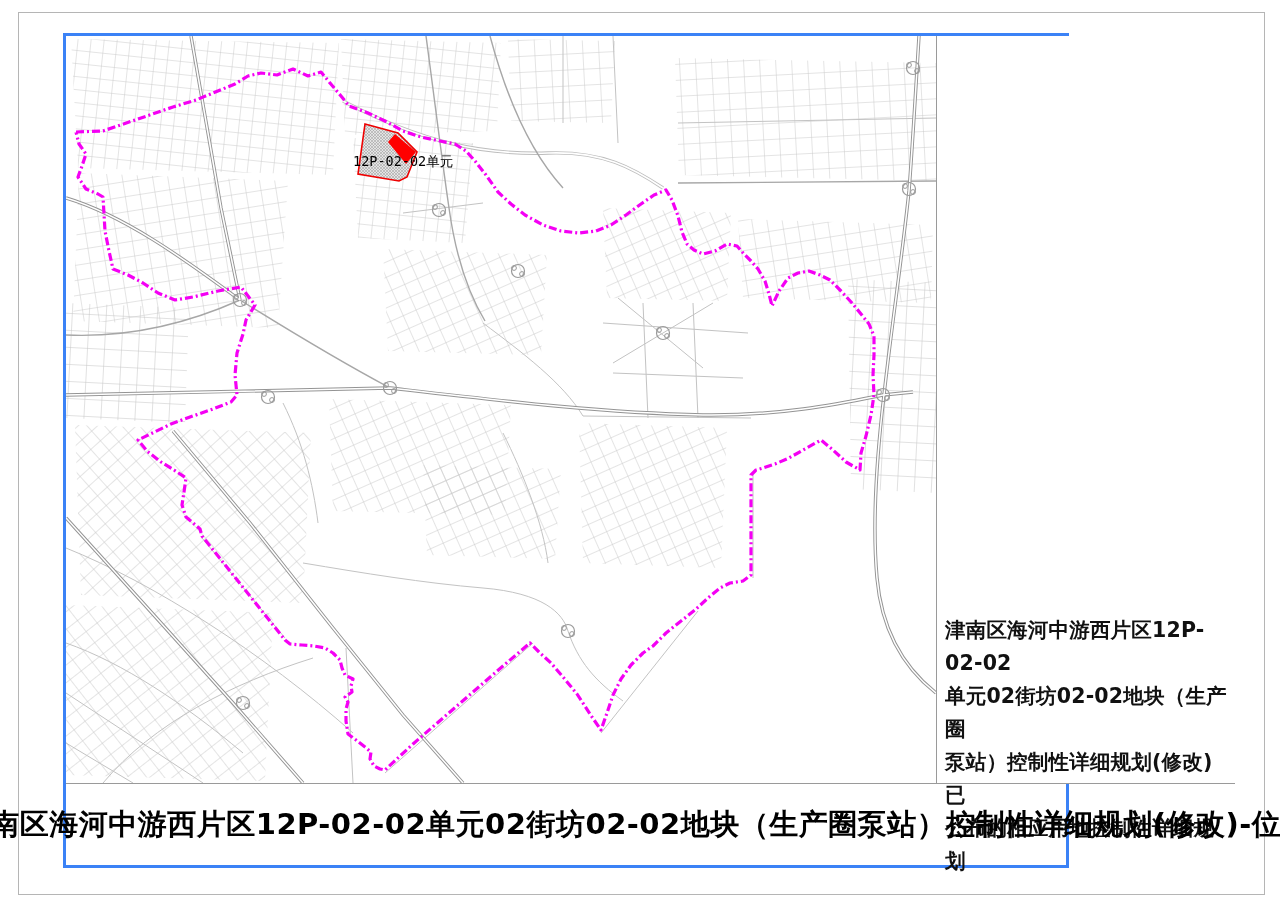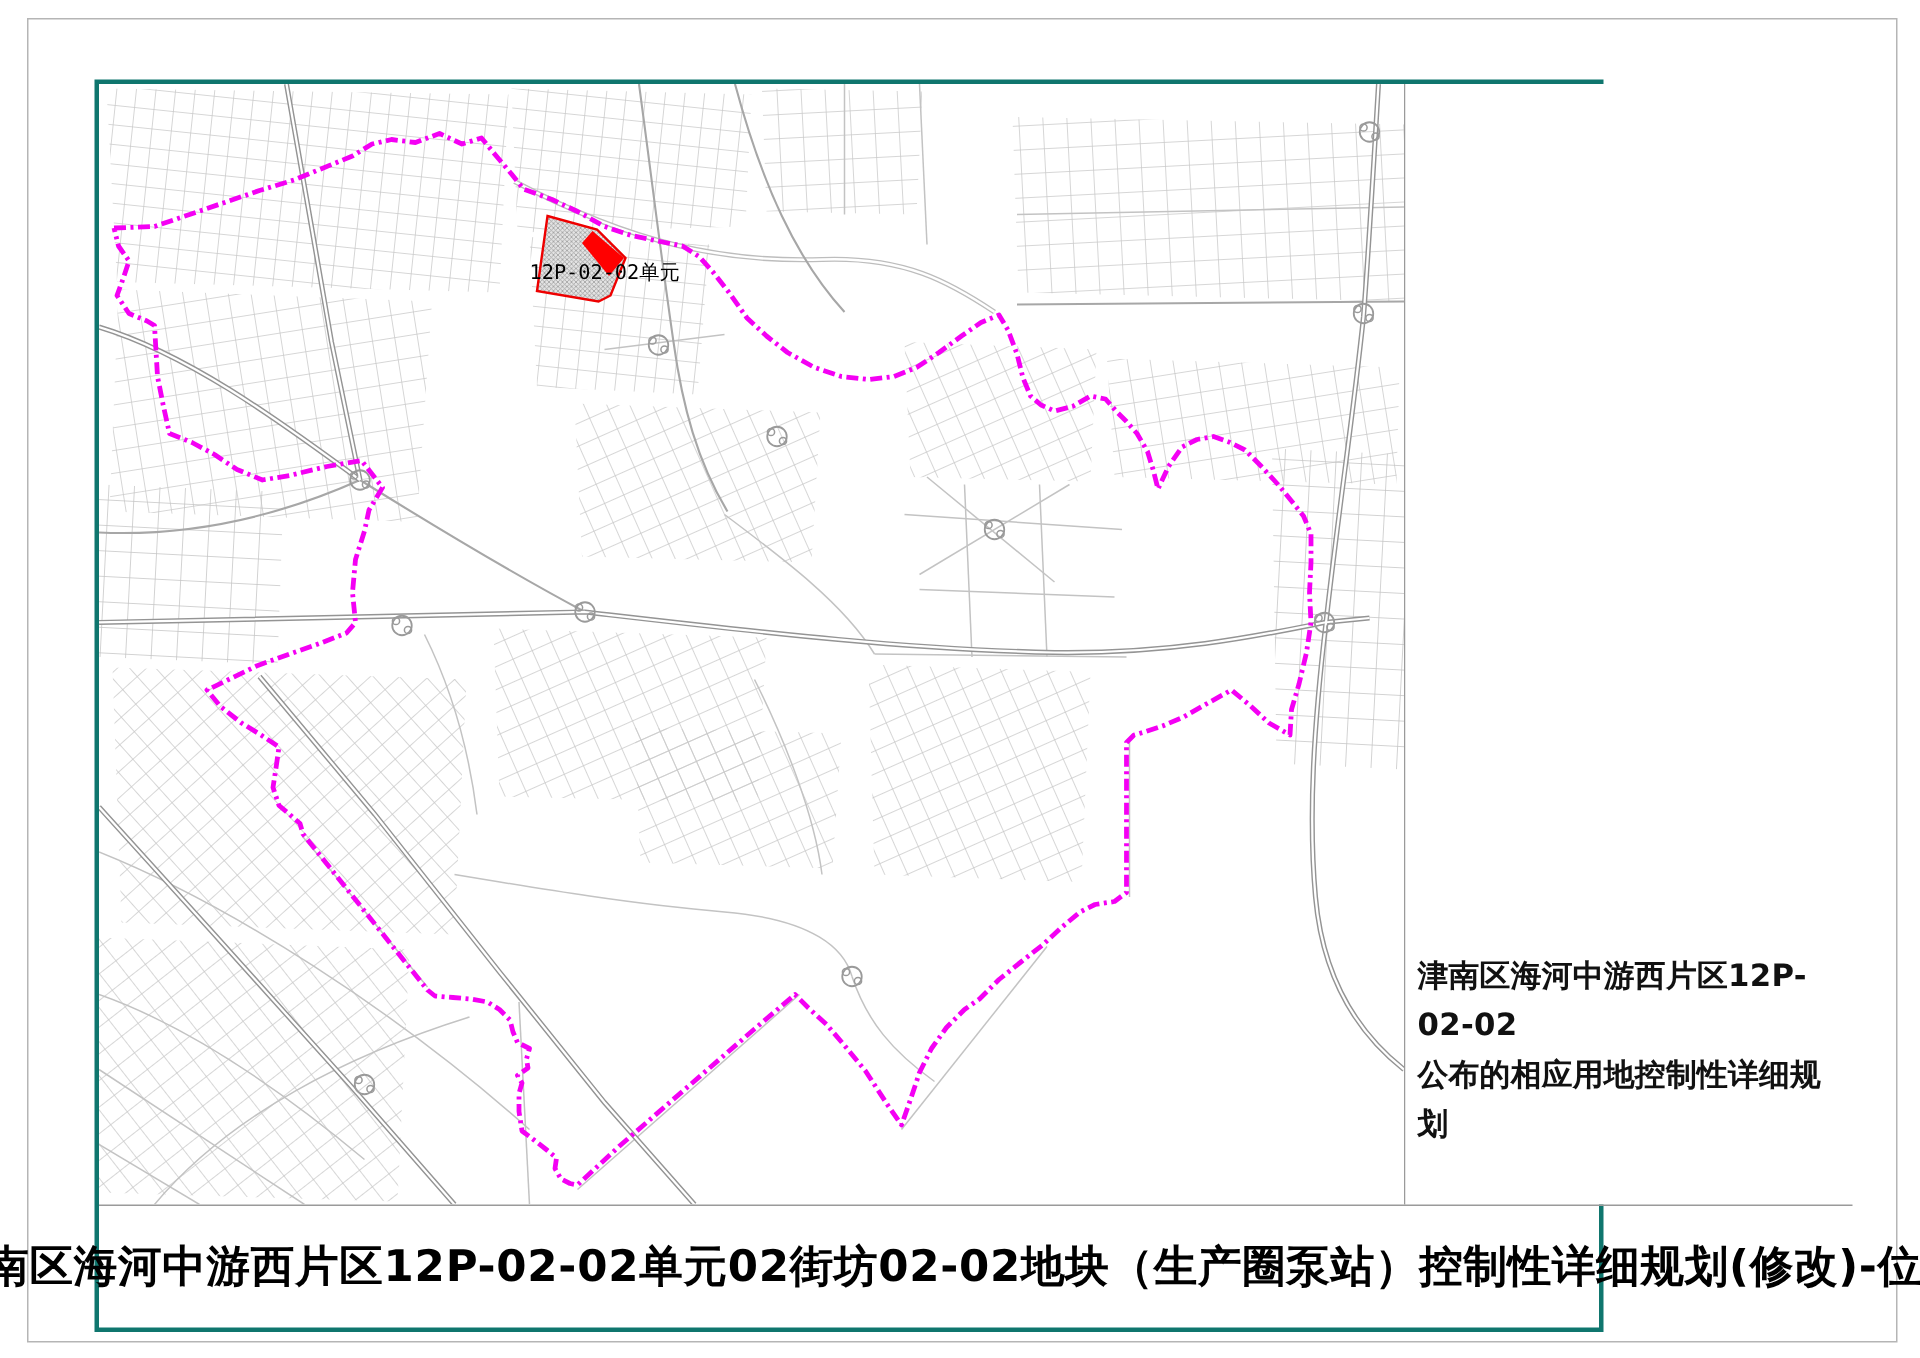--- a/index.html
+++ b/index.html
@@ -1,21 +1,21 @@
 <!DOCTYPE html>
 <html><head>
 <meta charset="utf-8">
 <style>
   html,body{margin:0;padding:0;background:#ffffff;}
   .page{position:relative;width:1280px;height:905px;background:#ffffff;overflow:hidden;
         font-family:"DejaVu Sans","Liberation Sans",sans-serif;}
   .outer-border{position:absolute;left:18px;top:12px;width:1245px;height:881px;
         border:1px solid #b5b5b5;}
   .frame{position:absolute;left:63px;top:33px;width:1006px;height:835px;
-        border:3px solid #0f766e;box-sizing:border-box;background:#fff;margin-top:20px;}
+        border:3px solid #3b82f6;box-sizing:border-box;background:#fff;}
   .map-area{position:absolute;left:0;top:0;width:870px;height:747px;overflow:hidden;
         border-right:1px solid #9a9a9a;box-sizing:content-box;background:#fff;}
   .map-area svg{display:block;width:870px;height:747px;}
   .side-panel{position:absolute;left:871px;top:0;width:298px;height:747px;background:#fff;}
   .announcement{position:absolute;left:8px;top:578px;width:288px;
         font-size:20.5px;line-height:33px;font-weight:700;color:#111;letter-spacing:0.2px;}
   .title-bar{position:absolute;left:0;top:747px;width:1169px;height:82px;
         border-top:1px solid #9a9a9a;display:flex;align-items:center;justify-content:center;}
   .map-title{font-size:29px;font-weight:700;color:#000;white-space:nowrap;letter-spacing:0.5px;}
 </style>
@@ -158,20 +158,22 @@
 
         <polyline id="boundary" fill="none" stroke-width="3.2" stroke-dasharray="8 3 2 3" stroke-linejoin="round" points="73,129 100,128 170,104 193,97 210,90 232,81 245,73 258,70 274,72 290,66 305,73 318,69 327,80 338,93 346,103 365,110 382,118 400,128 418,134 437,138 452,141 463,148 472,158 483,172 495,189 508,201 522,212 540,222 558,228 576,230 593,228 608,222 623,212 638,201 651,192 663,187 669,197 675,213 679,229 684,241 691,247 700,251 712,248 724,241 734,243 741,251 748,258 755,266 762,278 766,291 769,303 776,288 785,275 795,270 806,268 817,272 827,277 838,288 849,300 858,311 866,321 871,333 871,352 870,372 871,392 868,412 863,433 858,450 857,467 843,459 830,447 818,437 800,447 786,455 772,461 760,465 753,467 748,472 748,530 748,572 740,578 727,580 717,585 705,595 692,607 678,618 663,630 650,643 640,650 628,662 618,676 610,692 604,710 598,727 589,714 574,691 560,674 548,660 536,649 527,640 500,663 470,689 440,715 410,741 382,767 377,766 371,763 367,756 368,749 362,744 353,737 345,731 343,718 343,706 345,699 342,694 349,689 348,683 350,676 342,672 339,665 337,657 330,650 322,645 311,643 299,642 287,641 282,637 199,533 197,526 189,519 183,514 179,502 181,489 183,475 171,467 158,459 144,448 135,437 168,421 190,413 210,406 228,399 234,392 232,372 234,350 240,331 243,317 252,302 238,284 215,288 190,294 172,297 155,290 140,280 125,272 110,266 106,248 102,228 100,194 95,191 83,186 75,174 79,163 83,151 76,141 73,129" stroke="#f400f4"></polyline>
 
         <text id="plot-label" font-size="13.5" font-family="DejaVu Sans Mono, DejaVu Sans, sans-serif" fill="#000" font-weight="500" x="350" y="163">12P-02-02单元</text>
       </svg>
     </div>
 
     <div class="side-panel">
       <div class="announcement" id="announcement">
           <div>津南区海河中游西片区12P-02-02</div>
+          <div>单元02街坊02-02地块（生产圈</div>
+          <div>泵站）控制性详细规划(修改)已</div>
           <div>公布的相应用地控制性详细规划</div>
         </div>
     </div>
 
     <div class="title-bar">
       <div class="map-title">津南区海河中游西片区12P-02-02单元02街坊02-02地块（生产圈泵站）控制性详细规划(修改)-位置图</div>
     </div>
 
   </div>
 </div>

